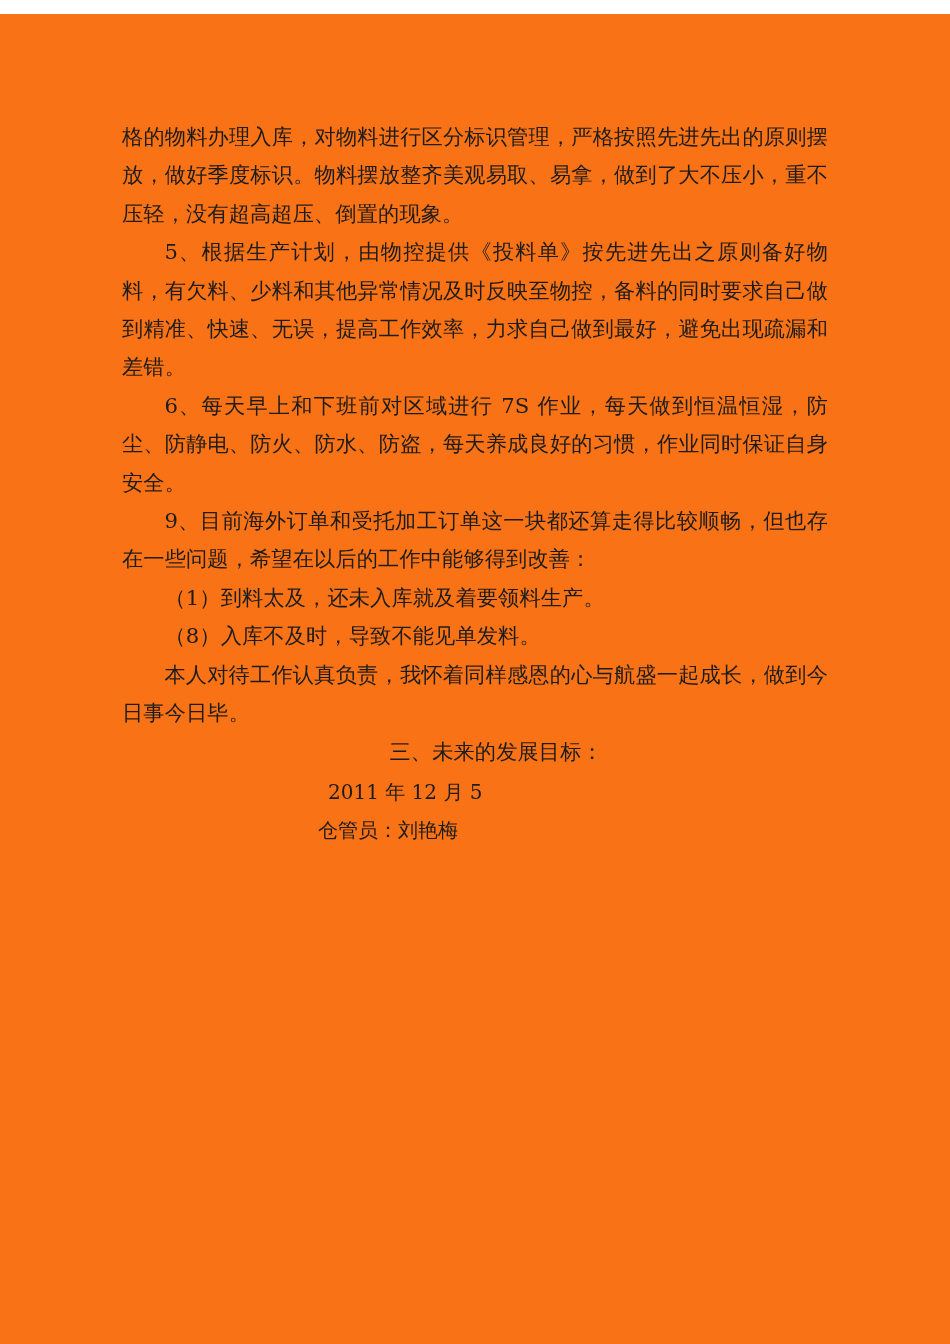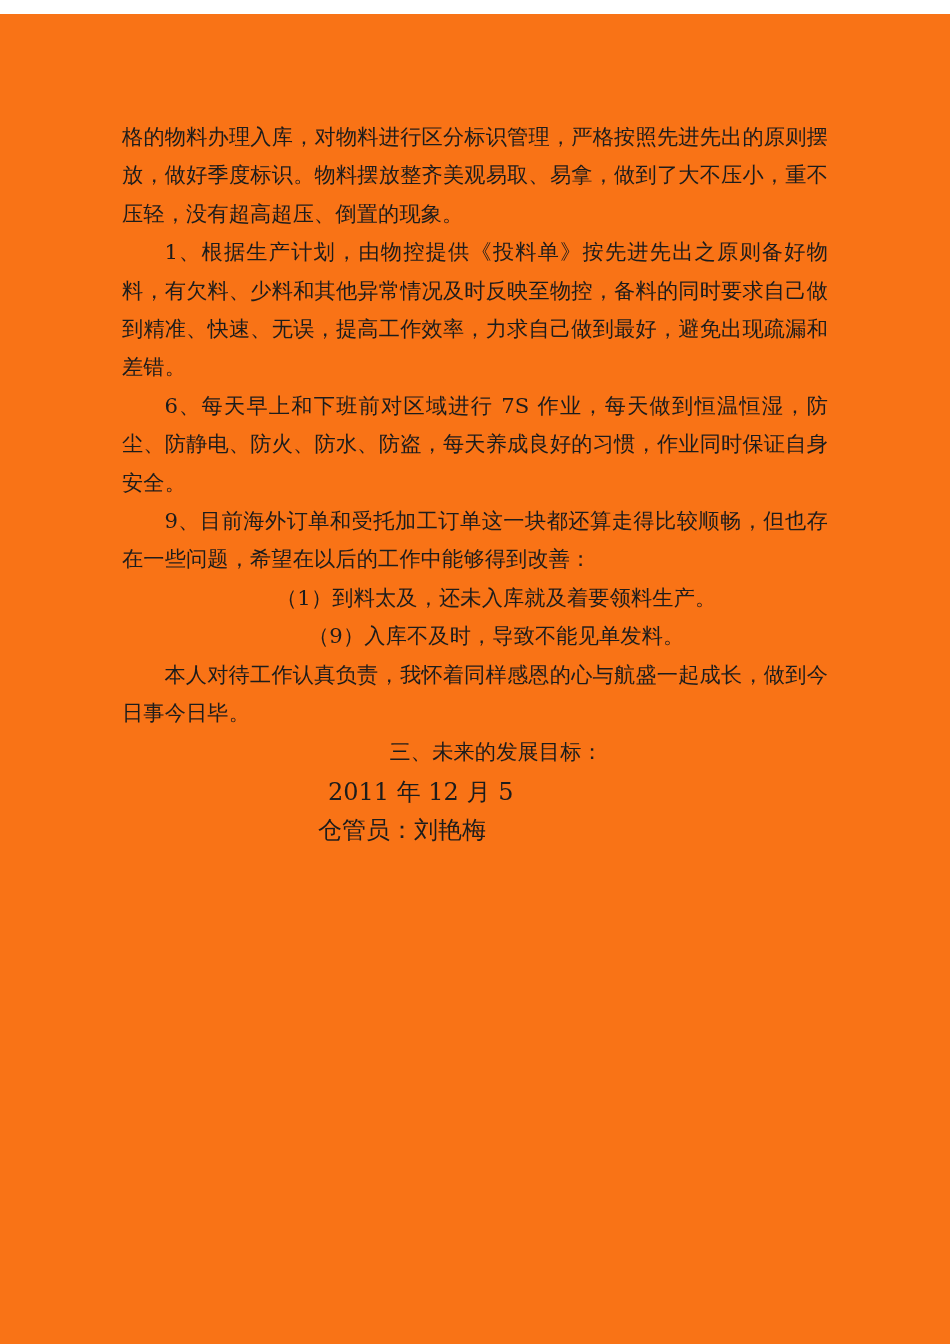--- a/index.html
+++ b/index.html
@@ -46,35 +46,35 @@
   }
 
   
   .indent2 {
     text-indent: 2em;
   }
 
   
   .subitem {
     text-indent: 2em;
-    text-align: center;
+    text-align: left;
   }
 
   .heading {
     text-indent: 2em;
     text-align: center;
   }
 
   
   .sig-block {
     margin-top: 2px;
   }
 
   .sig-line {
-    font-size: 24px;
+    font-size: 20px;
     line-height: 38.4px;
     margin: 0;
     color: #1c1c1c;
     text-align: left;
     font-family: "DejaVu Serif", "Liberation Serif", serif;
     white-space: pre;
   }
 
   .sig-date {
     padding-left: 206px;
@@ -86,30 +86,30 @@
 </style>
 </head>
 <body>
 
 <div id="page">
 
   <div id="doc-body">
 
     <p class="para indent2" style="text-indent:0;">格的物料办理入库，对物料进行区分标识管理，严格按照先进先出的原则摆放，做好季度标识。物料摆放整齐美观易取、易拿，做到了大不压小，重不压轻，没有超高超压、倒置的现象。</p>
 
-    <p class="para indent2">1、根据生产计划，由物控提供《投料单》按先进先出之原则备好物料，有欠料、少料和其他异常情况及时反映至物控，备料的同时要求自己做到精准、快速、无误，提高工作效率，力求自己做到最好，避免出现疏漏和差错。</p>
+    <p class="para indent2">5、根据生产计划，由物控提供《投料单》按先进先出之原则备好物料，有欠料、少料和其他异常情况及时反映至物控，备料的同时要求自己做到精准、快速、无误，提高工作效率，力求自己做到最好，避免出现疏漏和差错。</p>
 
 
     <p class="para indent2">6、每天早上和下班前对区域进行 7S 作业，每天做到恒温恒湿，防尘、防静电、防火、防水、防盗，每天养成良好的习惯，作业同时保证自身安全。</p>
 
     <p class="para indent2">9、目前海外订单和受托加工订单这一块都还算走得比较顺畅，但也存在一些问题，希望在以后的工作中能够得到改善：</p>
 
     <p class="para subitem">（1）到料太及，还未入库就及着要领料生产。</p>
 
-    <p class="para subitem">（9）入库不及时，导致不能见单发料。</p>
+    <p class="para subitem">（8）入库不及时，导致不能见单发料。</p>
 
 
     <p class="para indent2">本人对待工作认真负责，我怀着同样感恩的心与航盛一起成长，做到今日事今日毕。</p>
 
     <p class="para heading">三、未来的发展目标：</p>
 
 
     <div class="sig-block">
       <p class="sig-line sig-date">2011 年 12 月 5</p>
       <p class="sig-line sig-name">仓管员：刘艳梅</p>

